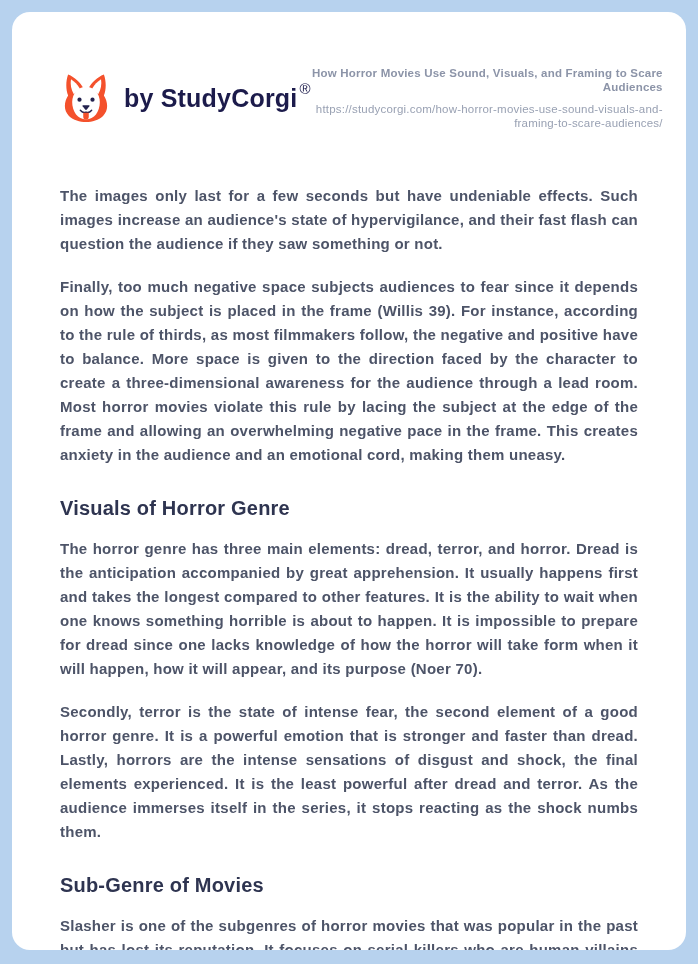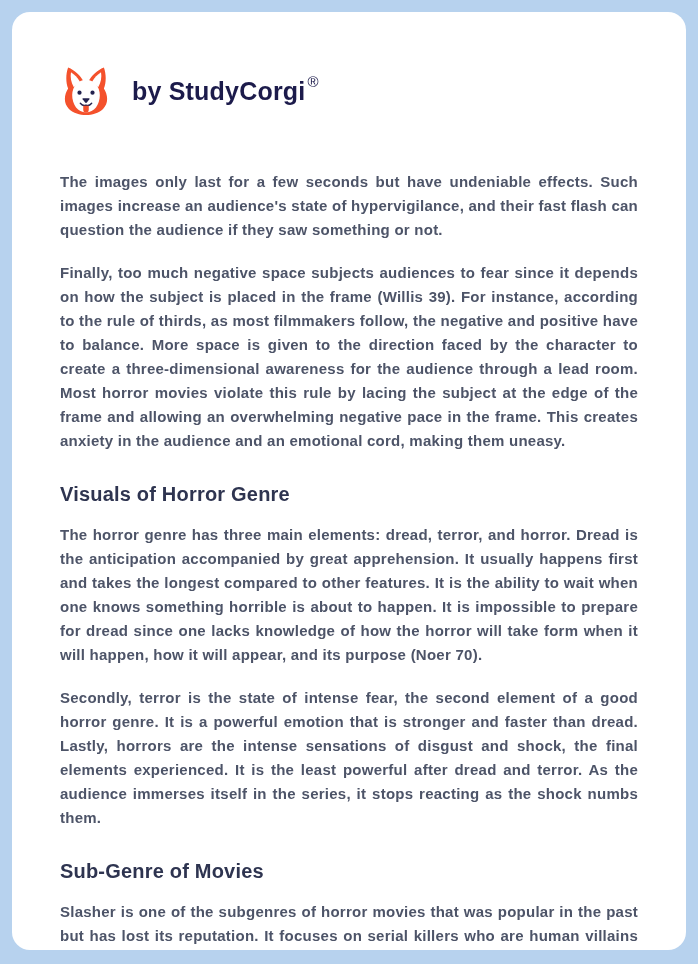--- a/index.html
+++ b/index.html
@@ -20,21 +20,21 @@
     overflow: hidden;
   }
   .page-header {
     display: flex;
     justify-content: space-between;
     align-items: center;
   }
   .brand {
     display: flex;
     align-items: center;
-    gap: 20px;
+    gap: 12px;
     flex: 0 0 auto;
   }
   .brand svg { display: block; }
   .brand-name {
     font-size: 25px;
     font-weight: 700;
     color: #1C1B4B;
     letter-spacing: 0.2px;
     white-space: nowrap;
   }
@@ -108,20 +108,22 @@
           <circle cx="40" cy="32" r="2.6" fill="#23224E"></circle>
           <path d="M28.3 38.8 L35.7 38.8 Q36.9 38.8 36.1 40.1 L33.3 43.9 Q32 45.5 30.7 43.9 L27.9 40.1 Q27.1 38.8 28.3 38.8 Z" fill="#23224E"></path>
           <path d="M25 45 Q28.5 49 32 47.3 Q35.5 49 39 45" stroke="#23224E" stroke-width="1.7" fill="none" stroke-linecap="round"></path>
           <path d="M28.6 48 L35.4 48 L35.4 52.8 Q35.4 56.8 32 56.8 Q28.6 56.8 28.6 52.8 Z" fill="#F4512C"></path>
         </svg>
       </span>
       <span class="brand-name"><span>by StudyCorgi</span><span class="reg-mark">®</span></span>
     </div>
 
     <div class="doc-meta">
+      <div class="doc-title">How Horror Movies Use Sound, Visuals, and Framing to Scare Audiences</div>
+      <a class="doc-url" href="#">https://studycorgi.com/how-horror-movies-use-sound-visuals-and-framing-to-scare-audiences/</a>
     </div>
 
   </div>
 
   <div class="document-body">
 
     <p class="body-para">The images only last for a few seconds but have undeniable effects. Such images increase an audience's state of hypervigilance, and their fast flash can question the audience if they saw something or not.</p>
     <p class="body-para">Finally, too much negative space subjects audiences to fear since it depends on how the subject is placed in the frame (Willis 39). For instance, according to the rule of thirds, as most filmmakers follow, the negative and positive have to balance. More space is given to the direction faced by the character to create a three-dimensional awareness for the audience through a lead room. Most horror movies violate this rule by lacing the subject at the edge of the frame and allowing an overwhelming negative pace in the frame. This creates anxiety in the audience and an emotional cord, making them uneasy.</p>
 
     <h2 class="section-heading">Visuals of Horror Genre</h2>

